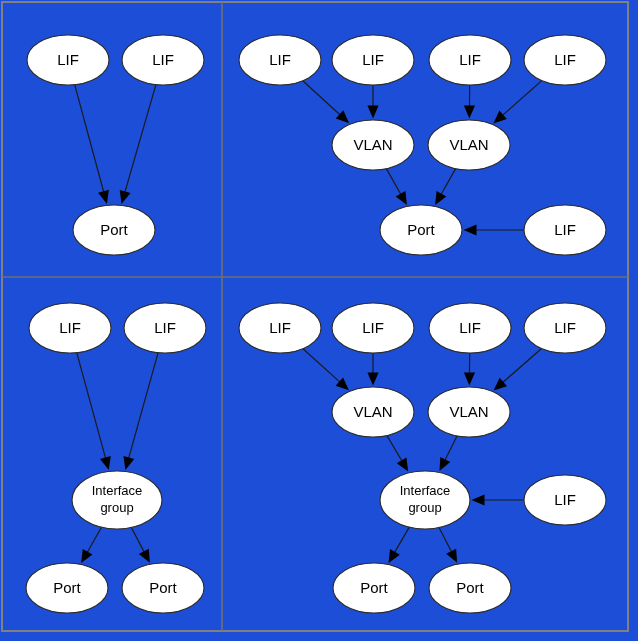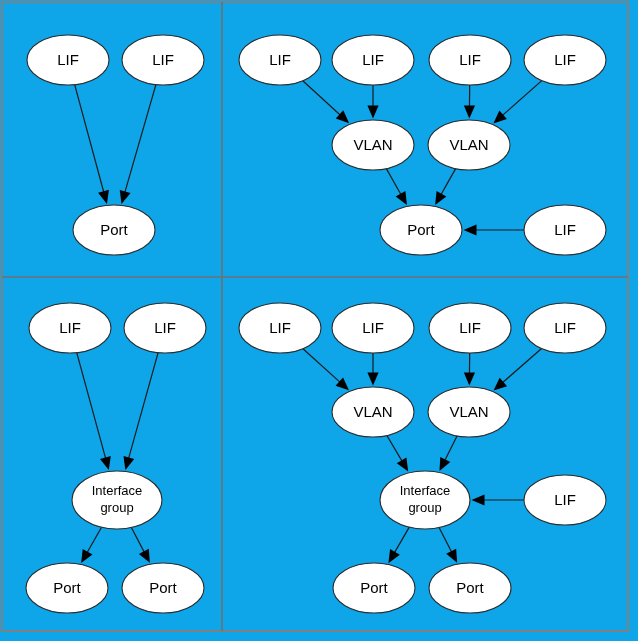--- a/index.html
+++ b/index.html
@@ -10,21 +10,21 @@
   body {
     width: 638px;
     height: 641px;
     font-family: "Liberation Sans", sans-serif;
     overflow: hidden;
   }
   #diagram-root {
     position: relative;
     width: 638px;
     height: 641px;
-    background: #0ea5e9;
+    background: #1d4ed8;
     text-align: center;
   }
   svg.canvas {
     position: absolute;
     left: 0;
     top: 0;
     width: 638px;
     height: 641px;
     display: block;
   }

